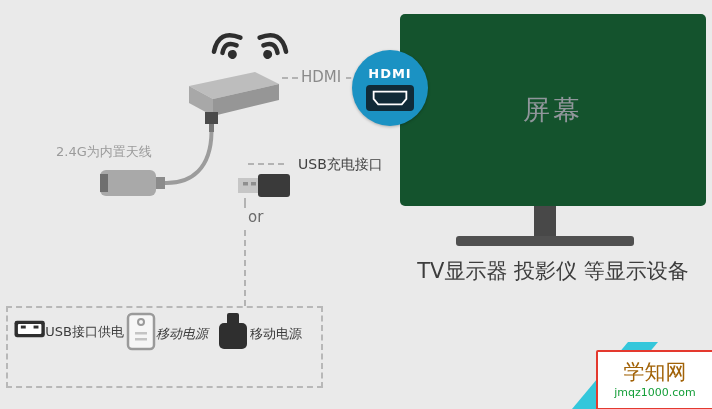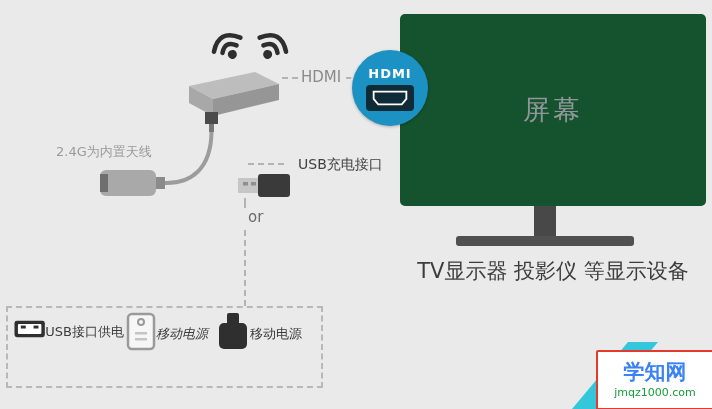--- a/index.html
+++ b/index.html
@@ -36,21 +36,21 @@
   .power-box{left:6px;top:306px;width:313px;height:78px;border:2px dashed #b8b8b8;}
   .power-item{display:flex;flex-direction:row;align-items:center;}
   .power-item .label{margin-top:6px;font-size:13px;color:#3c3c3c;white-space:nowrap;}
   .pi-1{left:14px;top:311px;width:110px;}
   .pi-2{left:126px;top:311px;width:88px;font-style:italic;}
   .pi-3{left:216px;top:311px;width:100px;}
 
   
   .logo-box{left:596px;top:350px;width:114px;height:56px;background:#ffffff;border:2px solid #e4392e;
             display:flex;flex-direction:column;align-items:center;justify-content:center;border-radius:2px;}
-  .logo-name{color:#3b82f6;font-size:21px;font-weight:bold;line-height:1.05;}
+  .logo-name{color:#a16207;font-size:21px;font-weight:normal;line-height:1.05;}
   .logo-url{color:#149e38;font-size:11px;margin-top:2px;}
 </style>
 </head>
 <body>
 
 <div id="stage">
 
   <div class="abs tv-body">
     <span class="tv-screen-label">屏幕</span>
   </div>

